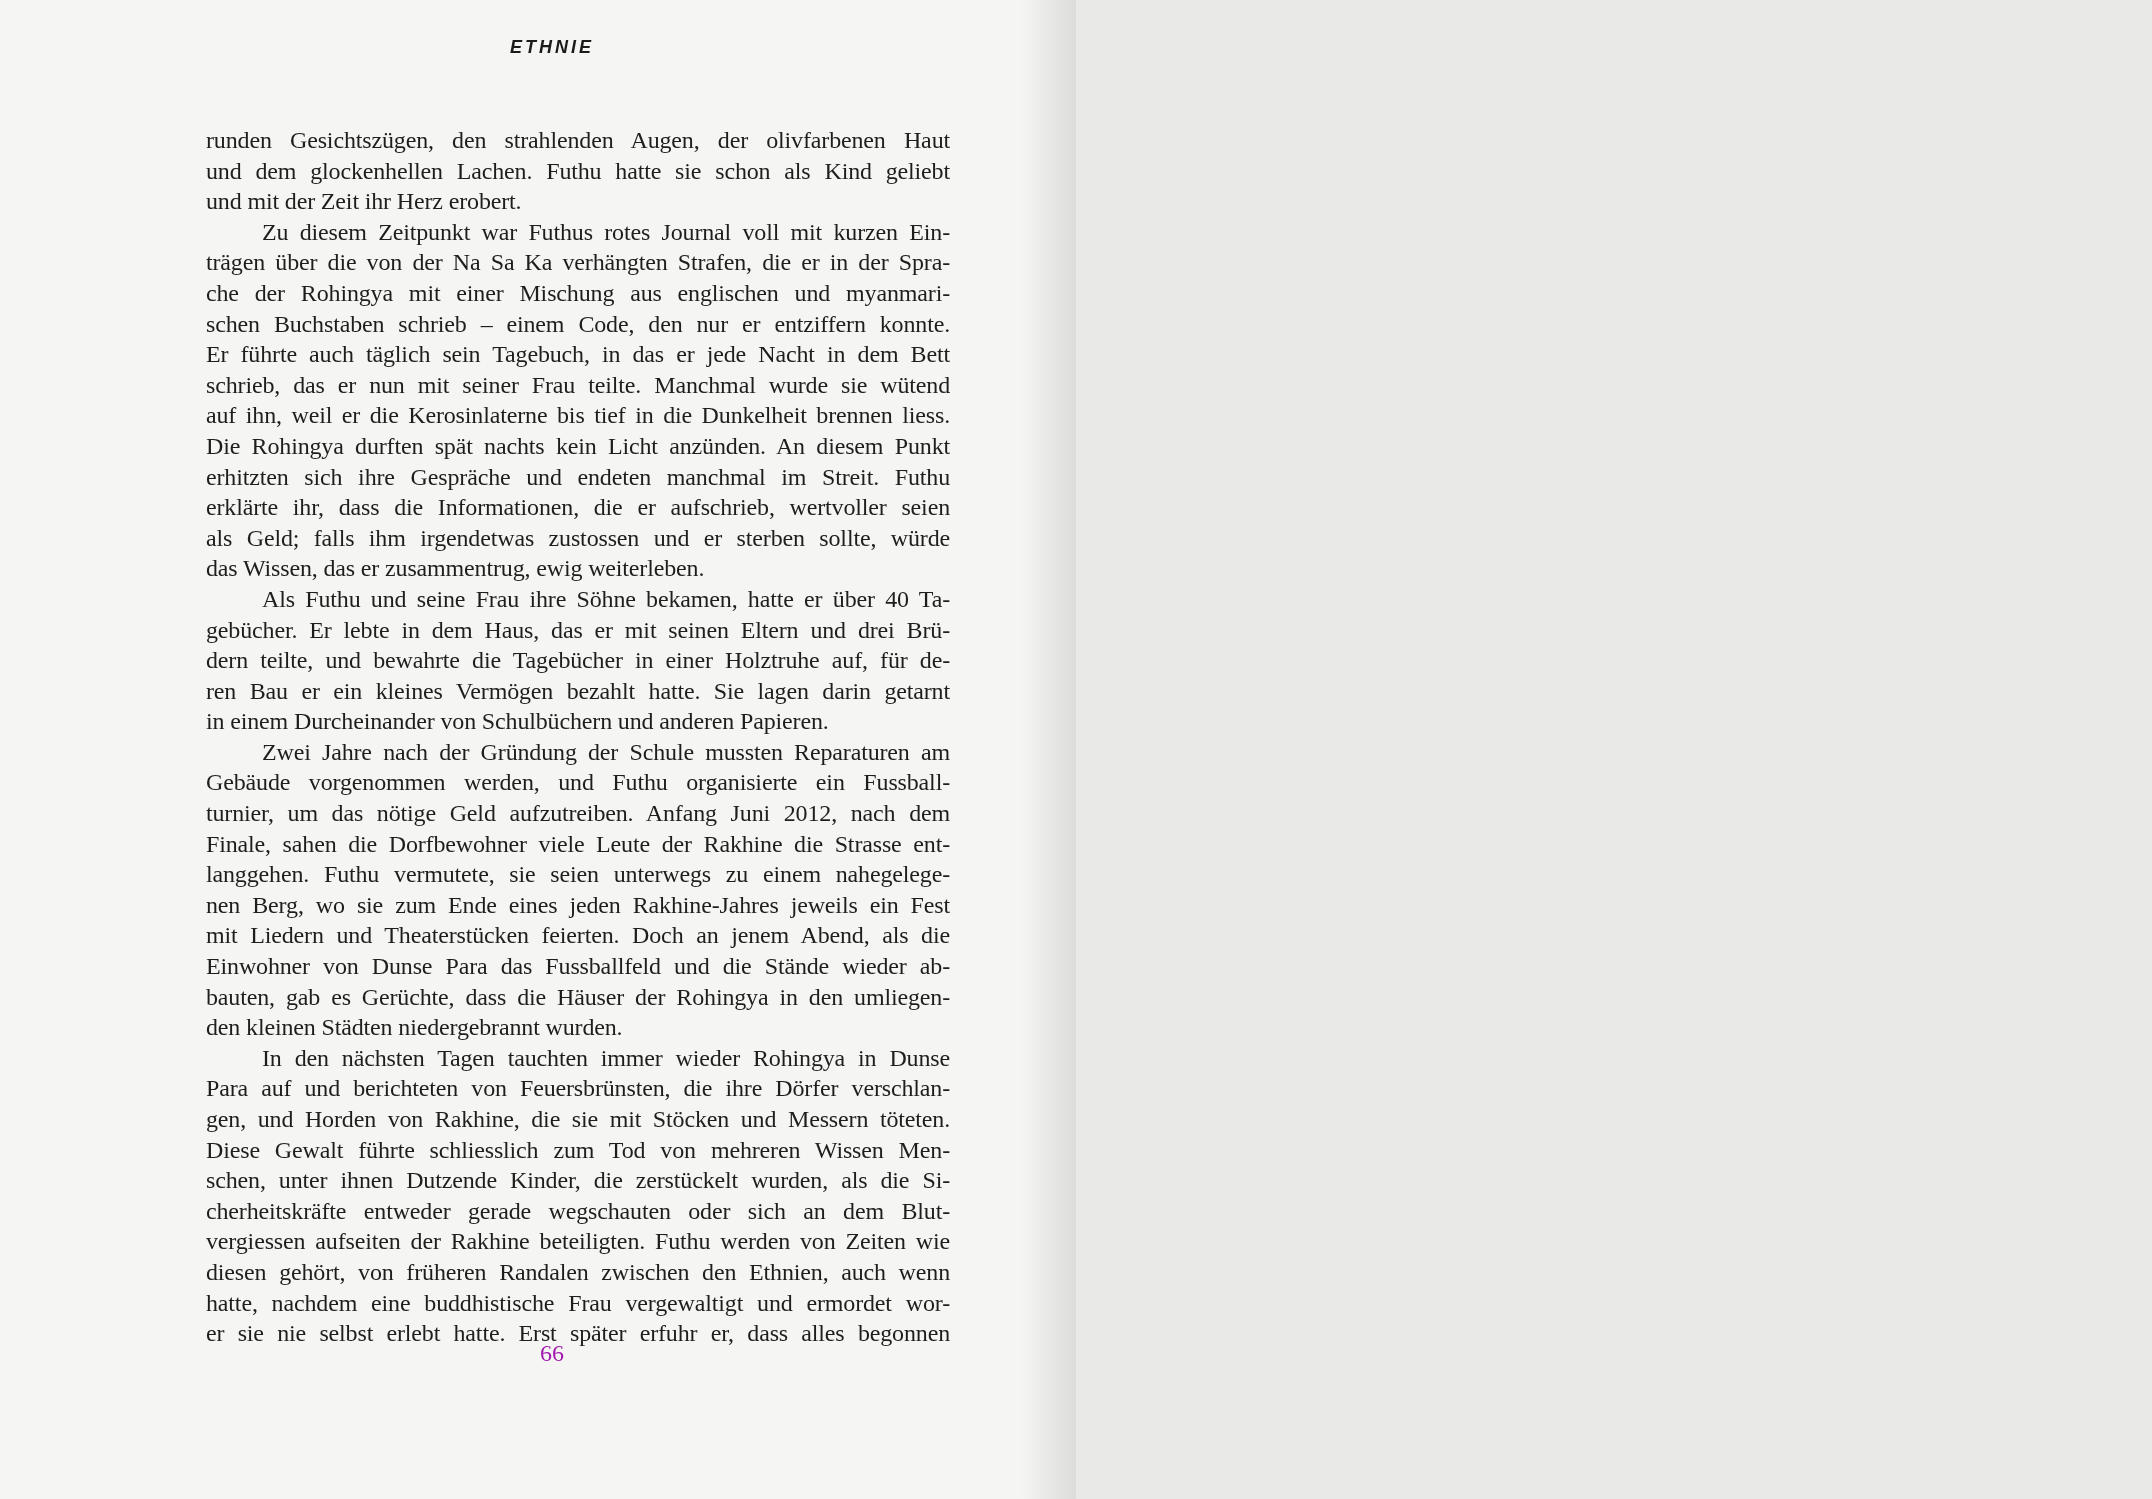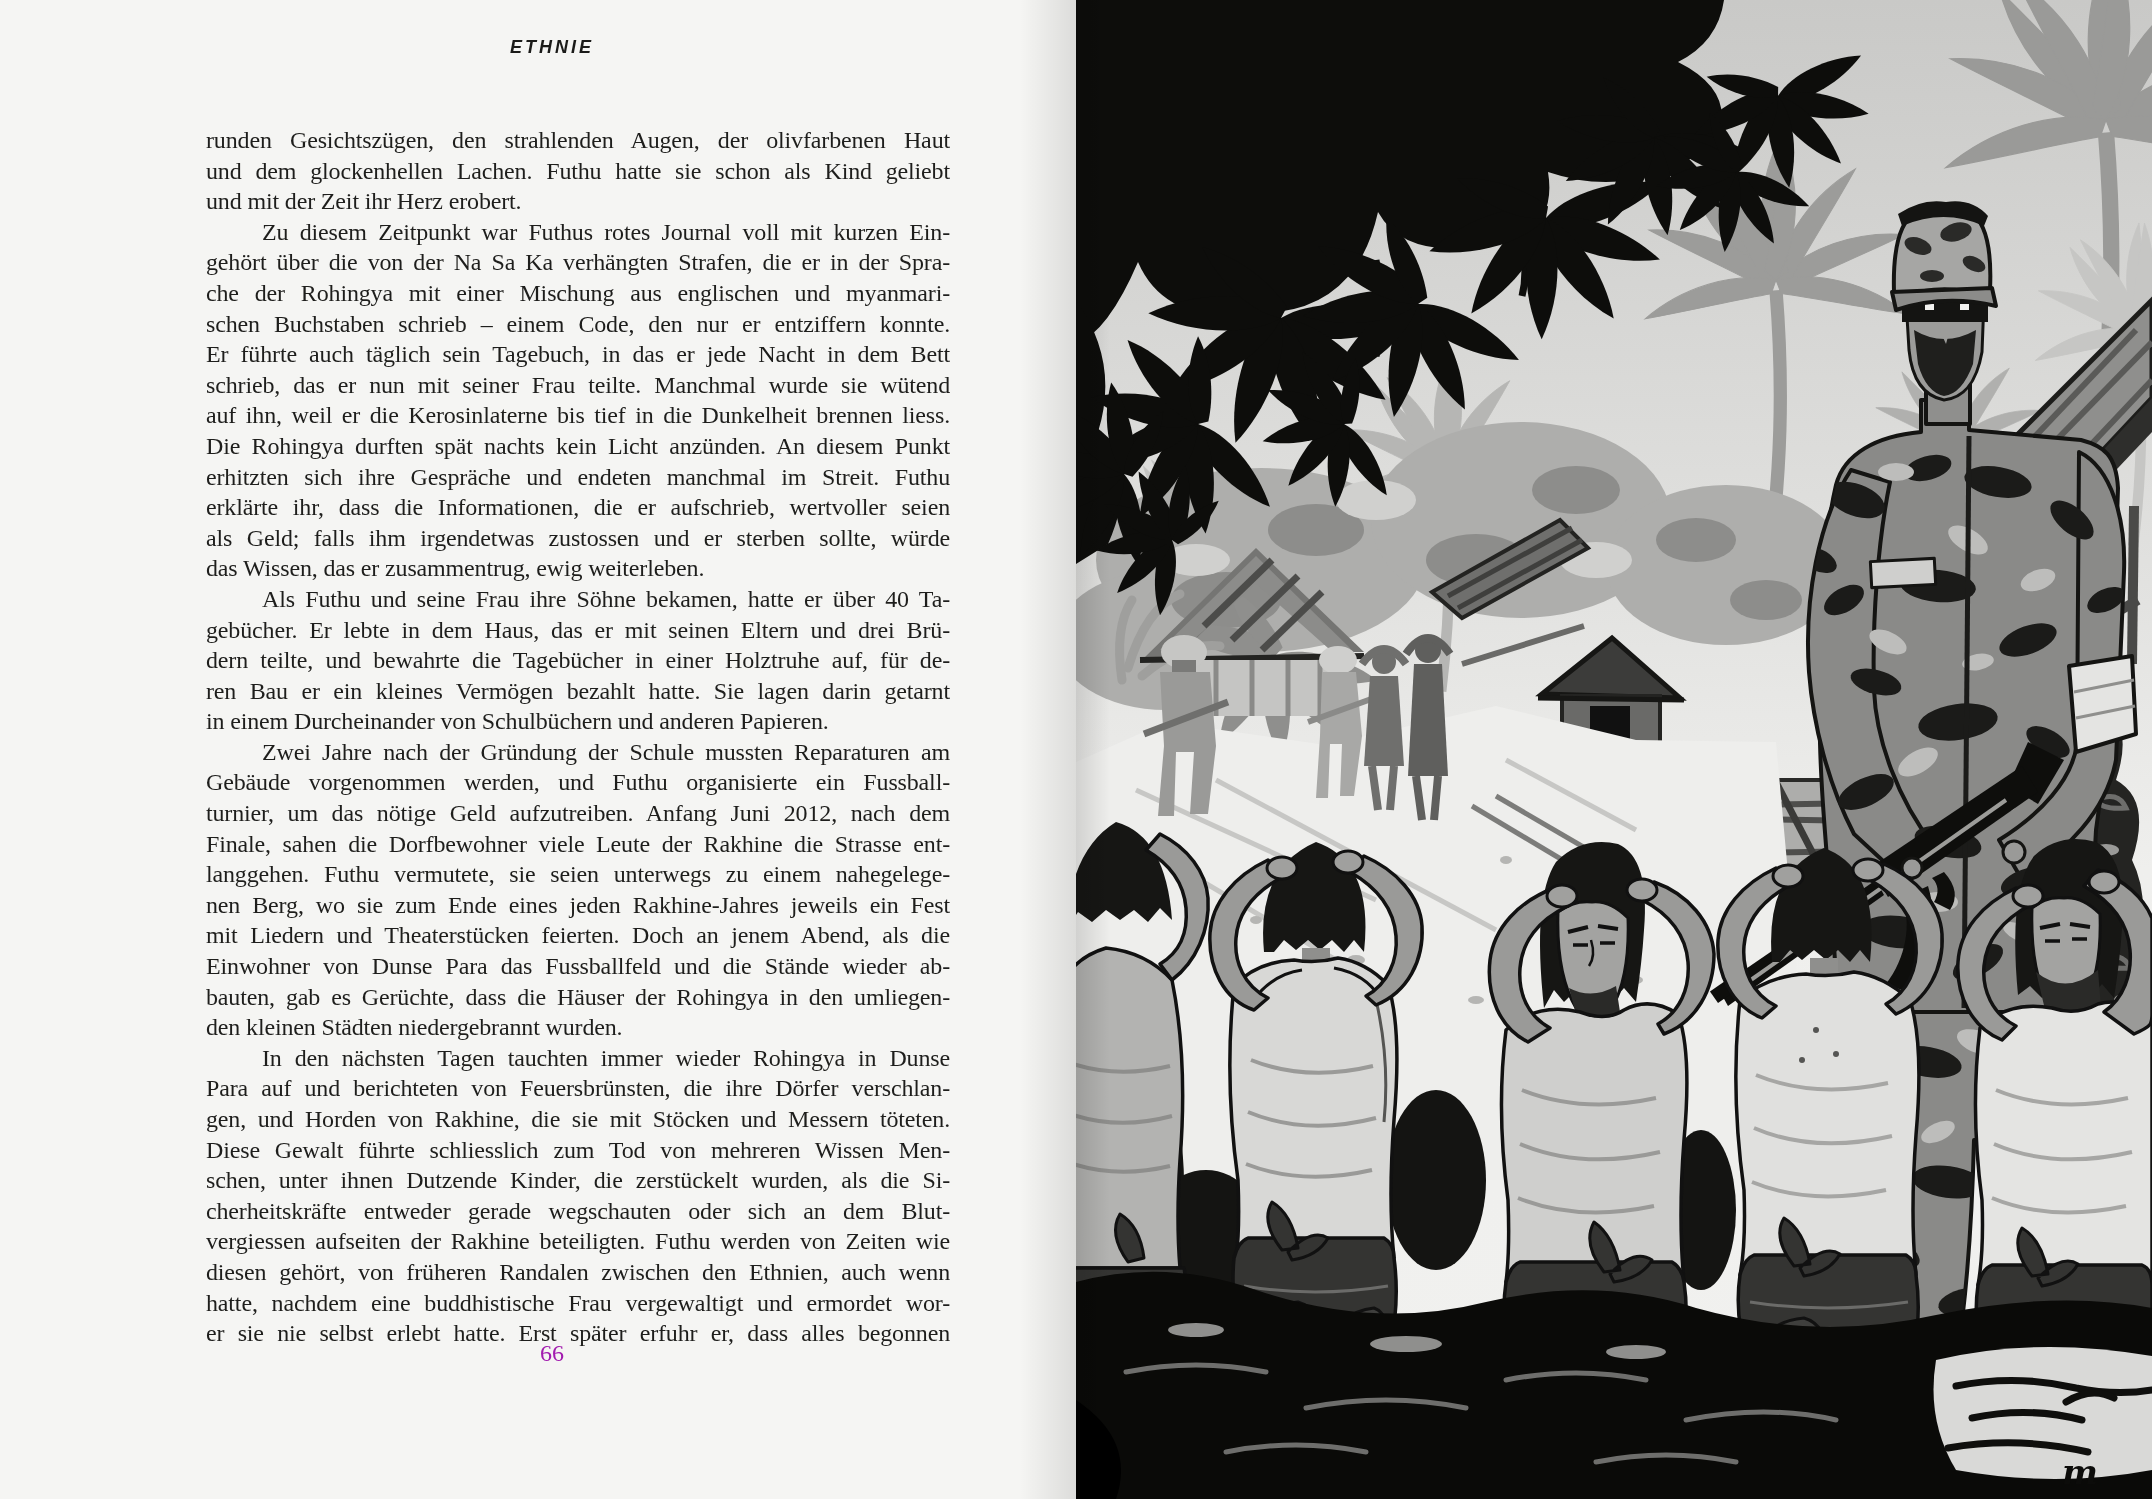--- a/index.html
+++ b/index.html
@@ -1,17 +1,17 @@
 <!DOCTYPE html>
 <html><head>
 <meta charset="utf-8">
 <style>
   html,body{margin:0;padding:0;background:#e9e9e7;}
   .spread{position:relative;width:2152px;height:1499px;display:flex;overflow:hidden;
-          font-family:"Liberation Serif","DejaVu Serif",serif;}
+          font-family:"Liberation Serif","DejaVu Serif",serif;flex-direction:column;}
   
   .page-left{position:relative;width:1076px;height:1499px;background:#f5f5f3;flex:none;}
   .page-left::after{content:"";position:absolute;top:0;right:0;width:56px;height:100%;
           background:linear-gradient(to right, rgba(0,0,0,0), rgba(0,0,0,0.10));pointer-events:none;}
   .running-header{position:absolute;top:37px;left:206px;width:744px;text-align:center;
           transform:translateX(-26px);
           font-family:"Liberation Sans","DejaVu Sans",sans-serif;font-weight:700;font-style:italic;
           font-size:18px;letter-spacing:3px;color:#1b1b19;}
   .text-column{position:absolute;top:89px;left:206px;width:744px;color:#1e1e1c;
           font-size:24px;letter-spacing:-0.15px;margin-top:36px;}
@@ -32,21 +32,21 @@
 
 <div class="spread">
 
   <div class="page-left">
     <div class="running-header">ETHNIE</div>
     <div class="text-column">
         <div class="line">runden Gesichtszügen, den strahlenden Augen, der olivfarbenen Haut</div>
         <div class="line">und dem glockenhellen Lachen. Futhu hatte sie schon als Kind geliebt</div>
         <div class="line parend">und mit der Zeit ihr Herz erobert.</div>
         <div class="line indent">Zu diesem Zeitpunkt war Futhus rotes Journal voll mit kurzen Ein-</div>
-        <div class="line">gehört über die von der Na Sa Ka verhängten Strafen, die er in der Spra-</div>
+        <div class="line">trägen über die von der Na Sa Ka verhängten Strafen, die er in der Spra-</div>
         <div class="line">che der Rohingya mit einer Mischung aus englischen und myanmari-</div>
         <div class="line">schen Buchstaben schrieb – einem Code, den nur er entziffern konnte.</div>
         <div class="line">Er führte auch täglich sein Tagebuch, in das er jede Nacht in dem Bett</div>
         <div class="line">schrieb, das er nun mit seiner Frau teilte. Manchmal wurde sie wütend</div>
         <div class="line">auf ihn, weil er die Kerosinlaterne bis tief in die Dunkelheit brennen liess.</div>
         <div class="line">Die Rohingya durften spät nachts kein Licht anzünden. An diesem Punkt</div>
         <div class="line">erhitzten sich ihre Gespräche und endeten manchmal im Streit. Futhu</div>
         <div class="line">erklärte ihr, dass die Informationen, die er aufschrieb, wertvoller seien</div>
         <div class="line">als Geld; falls ihm irgendetwas zustossen und er sterben sollte, würde</div>
         <div class="line parend">das Wissen, das er zusammentrug, ewig weiterleben.</div>

